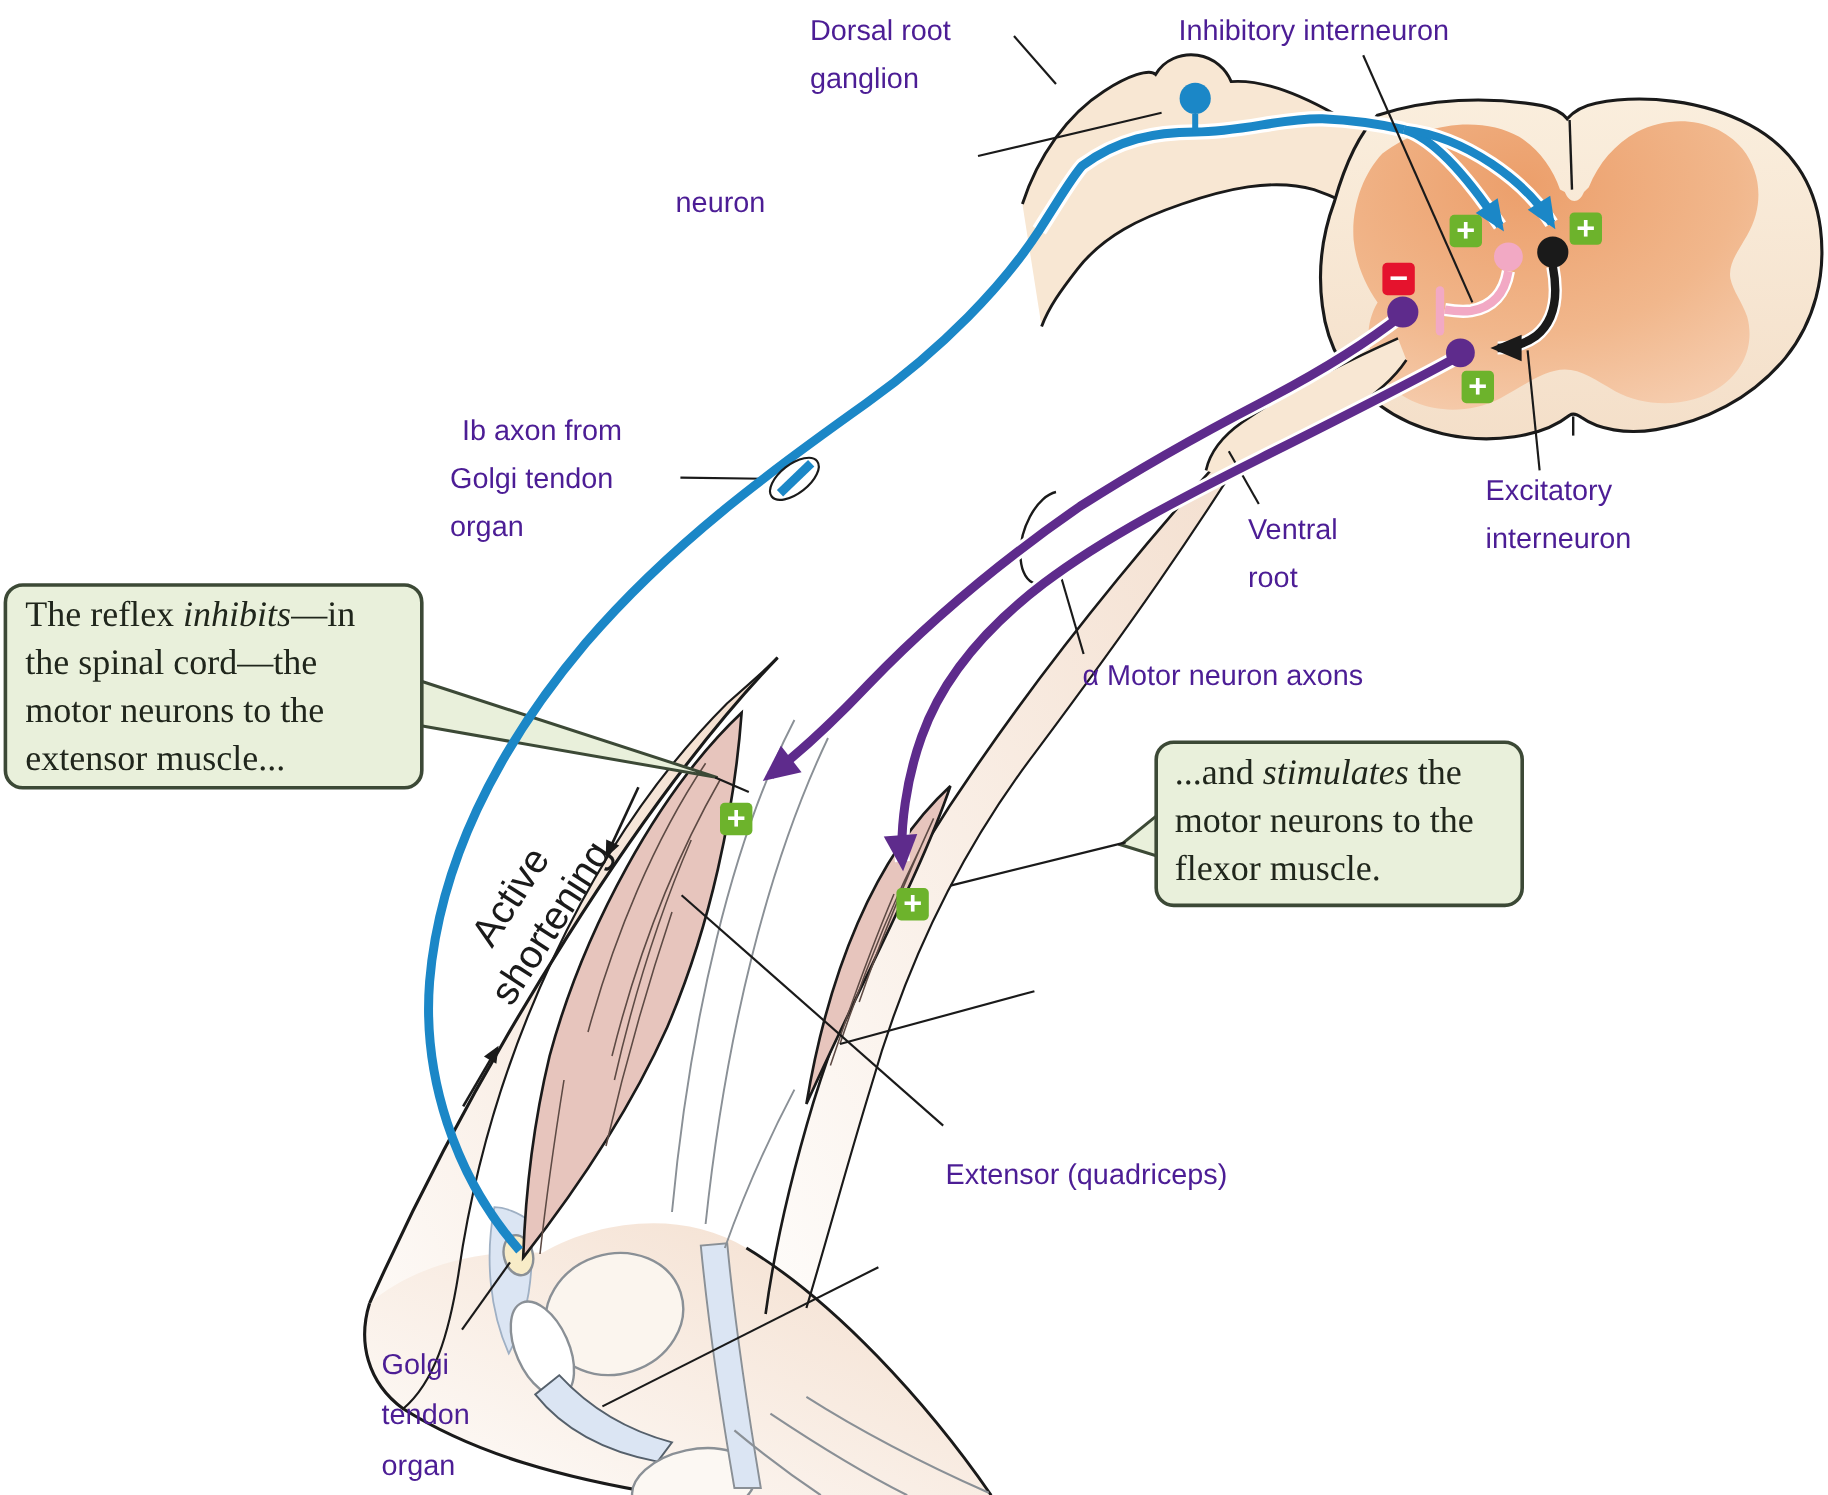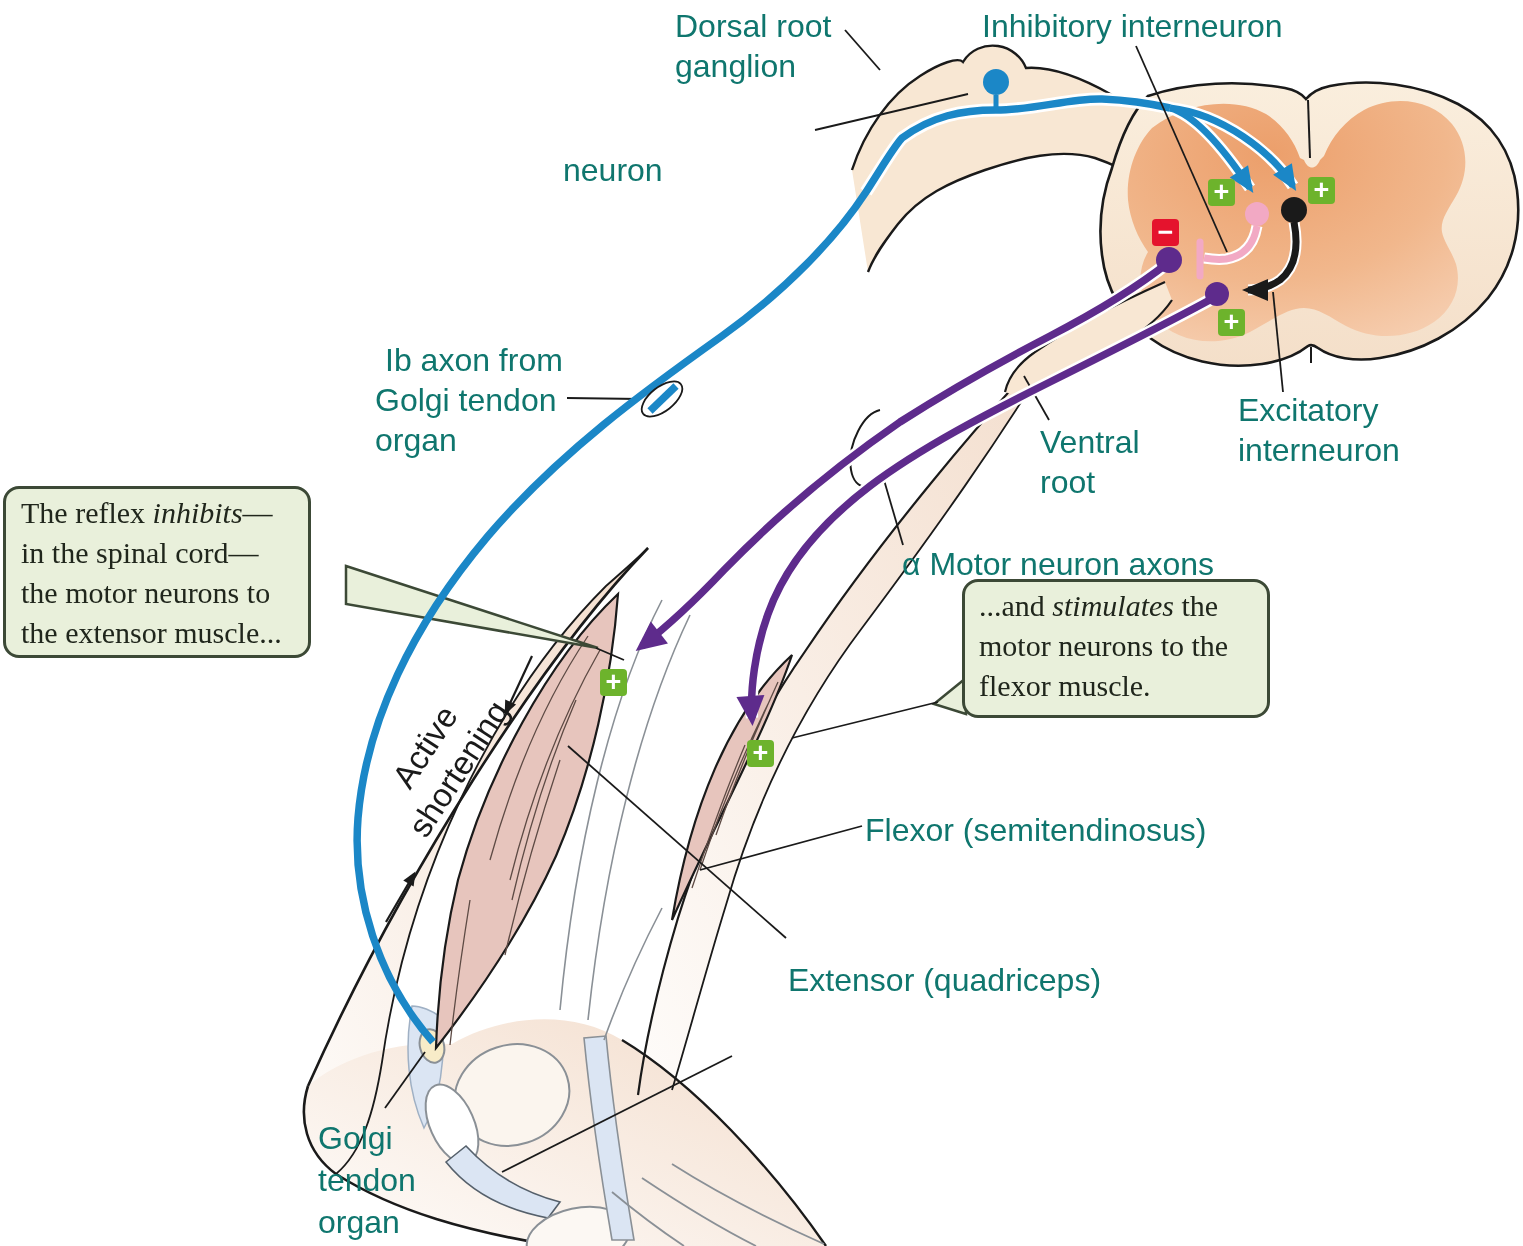--- a/index.html
+++ b/index.html
@@ -1,25 +1,25 @@
 <!DOCTYPE html>
 <html><head>
 <meta charset="utf-8">
 <style>
   html,body{margin:0;padding:0;background:#fff;}
   #stage{position:relative;width:1523px;height:1246px;background:#ffffff;overflow:hidden;
          font-family:"Liberation Sans",sans-serif;color:#1a1a1a;}
   #art{position:absolute;left:0;top:0;}
-  .lbl{position:absolute;font-size:32px;line-height:36px;white-space:nowrap;color:#0f766e;}
+  .lbl{position:absolute;font-size:24px;line-height:36px;white-space:nowrap;color:#4c1d95;}
   .callout{position:absolute;background:#e9f0db;border:3px solid #3c4936;border-radius:16px;
            font-family:"Liberation Serif",serif;font-size:30px;line-height:40px;color:#20261c;
            box-sizing:border-box;}
   .callout .it{font-style:italic;}
-  #callout-left{left:3px;top:486px;width:308px;height:172px;padding:4px 15px;}
-  #callout-right{left:962px;top:579px;width:308px;height:139px;padding:4px 14px;}
+  #callout-left{left:3px;top:486px;width:350px;height:172px;padding:4px 15px;}
+  #callout-right{left:962px;top:617px;width:308px;height:139px;padding:4px 14px;}
   .sign{position:absolute;width:27px;height:27px;border-radius:4px;color:#fff;
         display:flex;align-items:center;justify-content:center;
         font-weight:900;font-size:27px;line-height:27px;font-family:"Liberation Sans",sans-serif;}
   .sign.plus{background:#6db32c;}
   .sign.minus{background:#e5132d;}
   #active-shortening{position:absolute;left:312px;top:718px;width:260px;text-align:center;
         font-size:33px;line-height:40px;transform:rotate(-57deg);transform-origin:50% 50%;}
 </style>
 </head>
 <body>
@@ -220,21 +220,20 @@
 <div class="lbl" style="left:982px;top:8px">Inhibitory interneuron</div>
 <div class="lbl" style="left:563px;top:152px">neuron</div>
 <div class="lbl" style="left:385px;top:342px">Ib axon from</div>
 <div class="lbl" style="left:375px;top:382px">Golgi tendon</div>
 <div class="lbl" style="left:375px;top:422px">organ</div>
 <div class="lbl" style="left:1040px;top:424px">Ventral</div>
 <div class="lbl" style="left:1040px;top:464px">root</div>
 <div class="lbl" style="left:1238px;top:392px">Excitatory</div>
 <div class="lbl" style="left:1238px;top:432px">interneuron</div>
 <div class="lbl" style="left:902px;top:546px">α Motor neuron axons</div>
-<div class="lbl" style="left:865px;top:812px">Flexor (semitendinosus)</div>
 <div class="lbl" style="left:788px;top:962px">Extensor (quadriceps)</div>
 <div class="lbl" style="left:318px;top:1120px">Golgi</div>
 <div class="lbl" style="left:318px;top:1162px">tendon</div>
 <div class="lbl" style="left:318px;top:1204px">organ</div>
 
 <div id="active-shortening">
   <div>Active</div>
   <div>shortening</div>
 </div>
 

